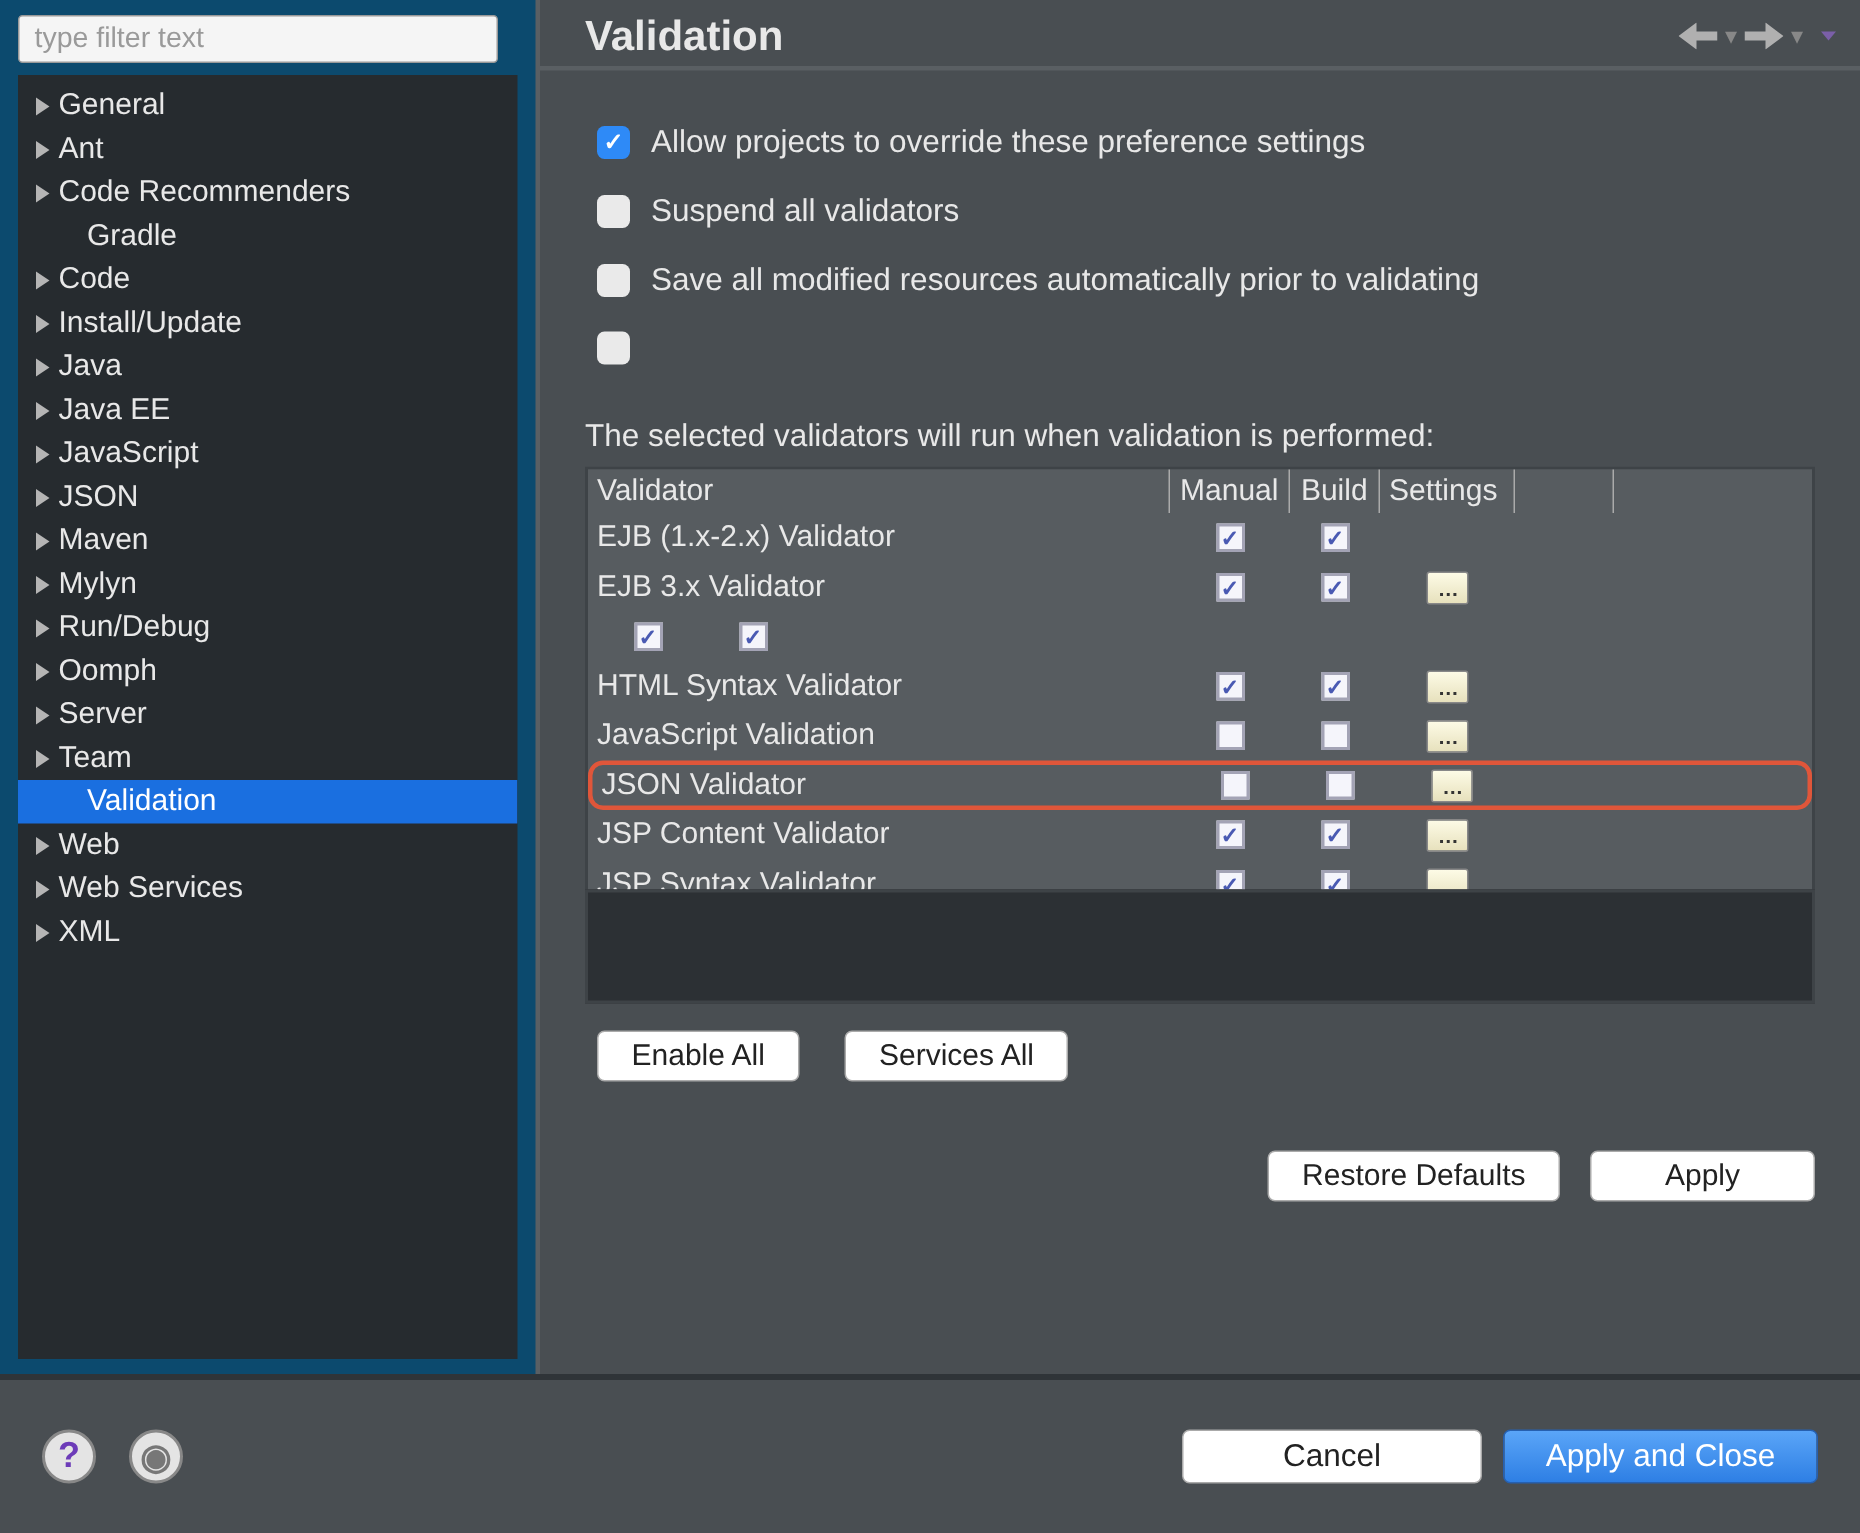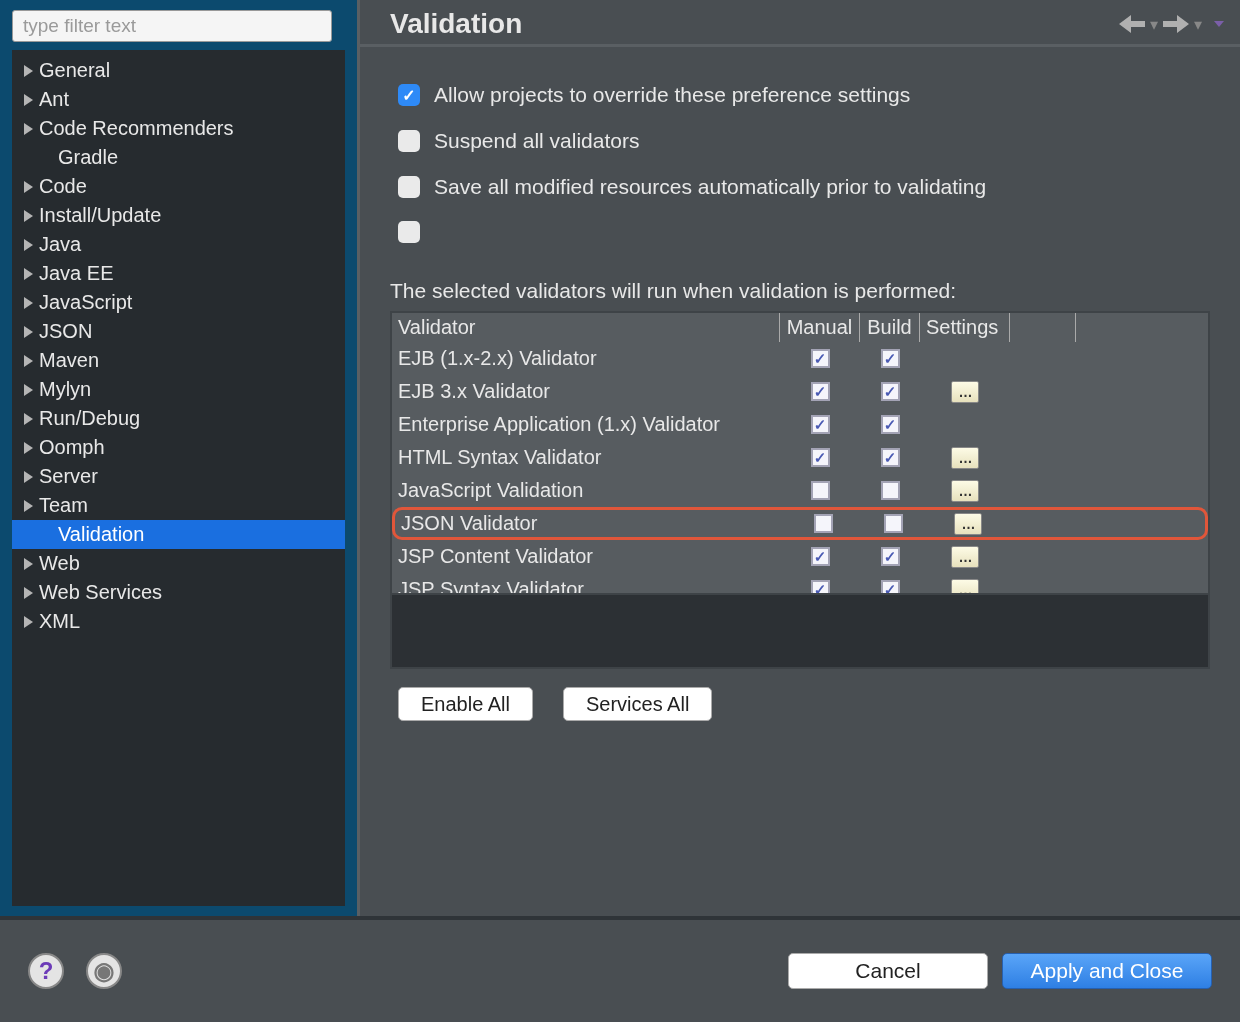--- a/index.html
+++ b/index.html
@@ -327,21 +327,20 @@
             </div>
             <div class="col-bld">
               <span class="win-check checked"></span>
             </div>
             <div class="col-set">
               <span class="setbtn">…</span>
             </div>
             <div class="col-scr"></div>
           </div>
           <div class="vrow">
-            <div class="col-name">Enterprise Application (1.x) Validator</div>
             <div class="col-man">
               <span class="win-check checked"></span>
             </div>
             <div class="col-bld">
               <span class="win-check checked"></span>
             </div>
             <div class="col-set"></div>
             <div class="col-scr"></div>
           </div>
           <div class="vrow">
@@ -411,20 +410,24 @@
           </div>
         </div>
     </div>
     <div class="emptybox"></div>
 
     <div class="btnrow">
       <div class="wbtn">Enable All</div>
       <div class="wbtn">Services All</div>
     </div>
 
+    <div class="btnrow2">
+      <div class="wbtn" style="min-width:190px">Restore Defaults</div>
+      <div class="wbtn" style="min-width:150px">Apply</div>
+    </div>
   </div>
 </div>
 
 <div class="footer">
   <div class="footer-icons">
     <div class="iconcircle">?</div>
     <div class="iconcircle grey">◉</div>
   </div>
   <div class="wbtn" style="margin-right:14px">Cancel</div>
   <div class="wbtn primary" style="min-width:210px">Apply and Close</div>

